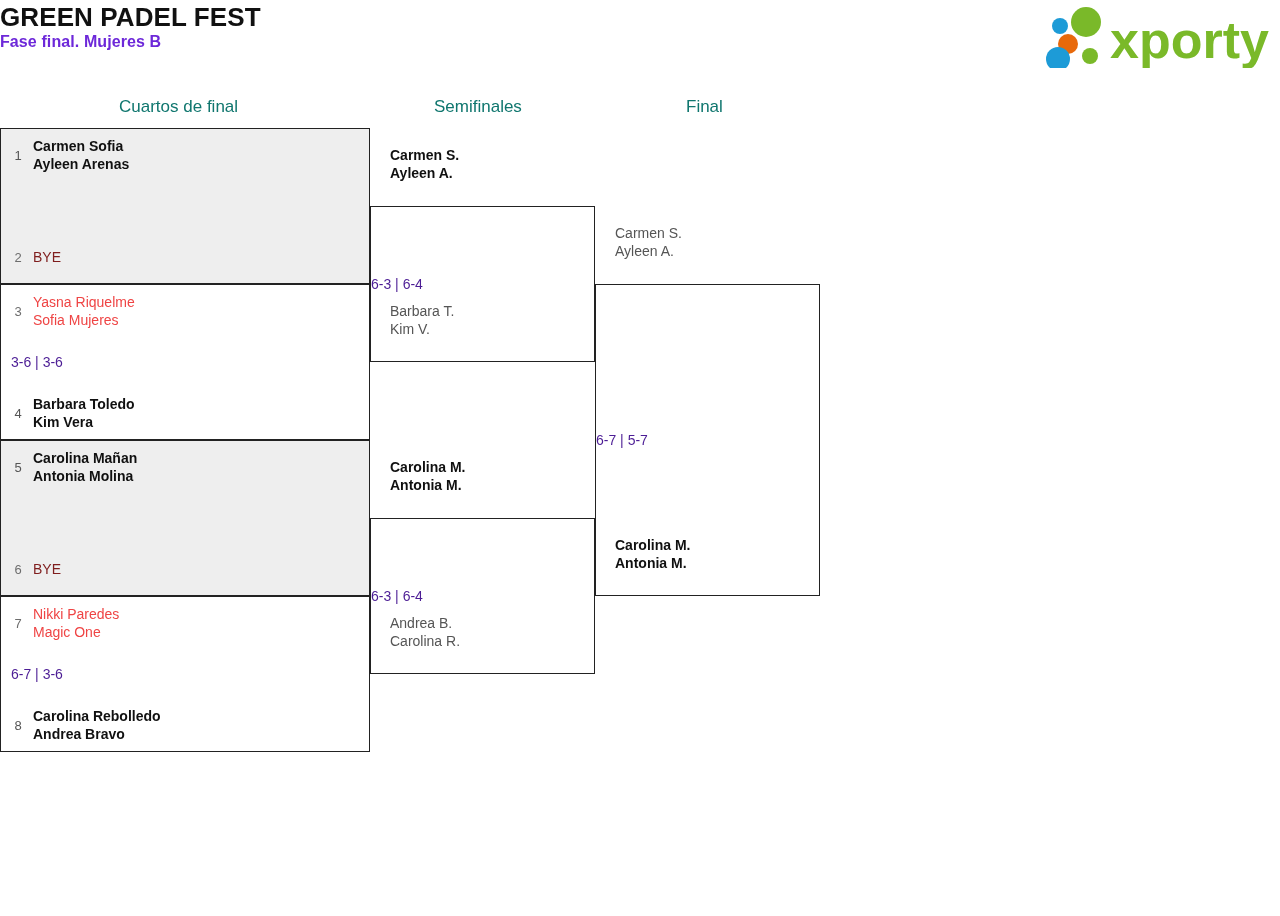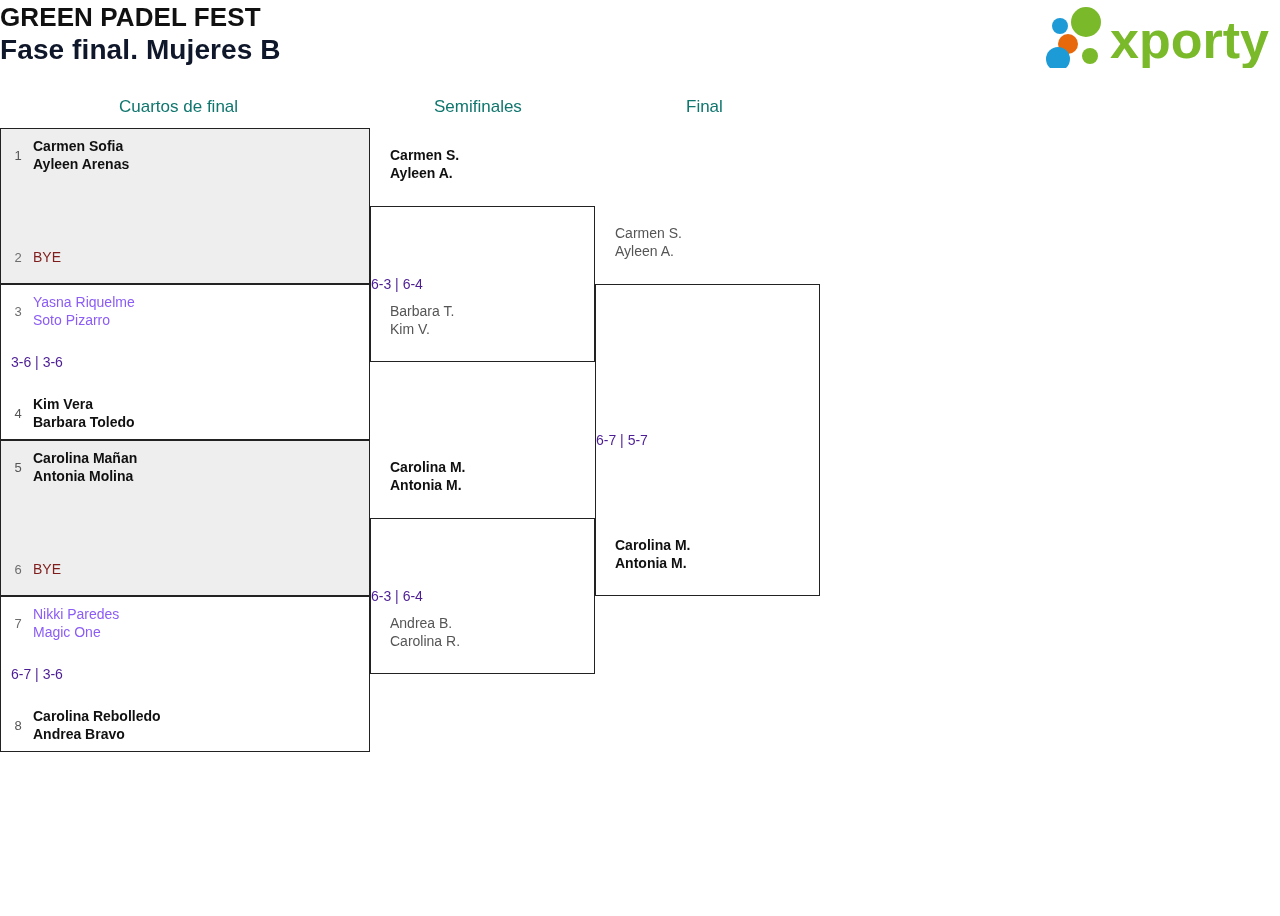--- a/index.html
+++ b/index.html
@@ -26,26 +26,25 @@
     line-height: 1.18;
   }
   .title-line1 {
     font-size: 26px;
     font-weight: bold;
     letter-spacing: 0.1px;
     color: #111111;
     white-space: nowrap;
   }
   .title-line2 {
-    font-size: 28px;
+    font-size: 16px;
     font-weight: bold;
     letter-spacing: 0.1px;
-    color: #0f172a;
-    white-space: nowrap;
-    text-align: center;
+    color: #6d28d9;
+    white-space: nowrap;
   }
 
   
   .logo {
     position: absolute;
     right: 6px; top: 6px;
     width: 232px; height: 62px;
   }
   .logo svg { display: block; }
 
@@ -106,21 +105,21 @@
     margin-right: 6px;
   }
   .names {
     flex: 1 1 auto;
     line-height: 1.32;
     font-size: 14px;
     white-space: nowrap;
   }
   .names .p { display: block; }
   .winner .names { font-weight: bold; color: #101010; }
-  .loser  .names { font-weight: normal; color: #8b5cf6; }
+  .loser  .names { font-weight: normal; color: #ef4444; }
   .bye    .names { font-weight: normal; color: #7f1d1d; }
   .winner .seed { color: #555555; }
 
   
   .names.single { line-height: 1.32; }
 
   
   .score {
     position: absolute;
     left: 0; right: 0;
@@ -198,29 +197,29 @@
           <span class="p">BYE</span>
         </span>
       </div>
     </div>
 
     <div class="match qf qf-2">
       <div class="team team-top loser">
         <span class="seed">3</span>
         <span class="names">
           <span class="p">Yasna Riquelme</span>
-          <span class="p">Soto Pizarro</span>
+          <span class="p">Sofia Mujeres</span>
         </span>
       </div>
       <div class="score">3-6 | 3-6</div>
       <div class="team team-bottom winner">
         <span class="seed">4</span>
         <span class="names">
+          <span class="p">Barbara Toledo</span>
           <span class="p">Kim Vera</span>
-          <span class="p">Barbara Toledo</span>
         </span>
       </div>
     </div>
 
     <div class="match qf qf-3 shaded">
       <div class="team team-top winner">
         <span class="seed">5</span>
         <span class="names">
           <span class="p">Carolina Mañan</span>
           <span class="p">Antonia Molina</span>

